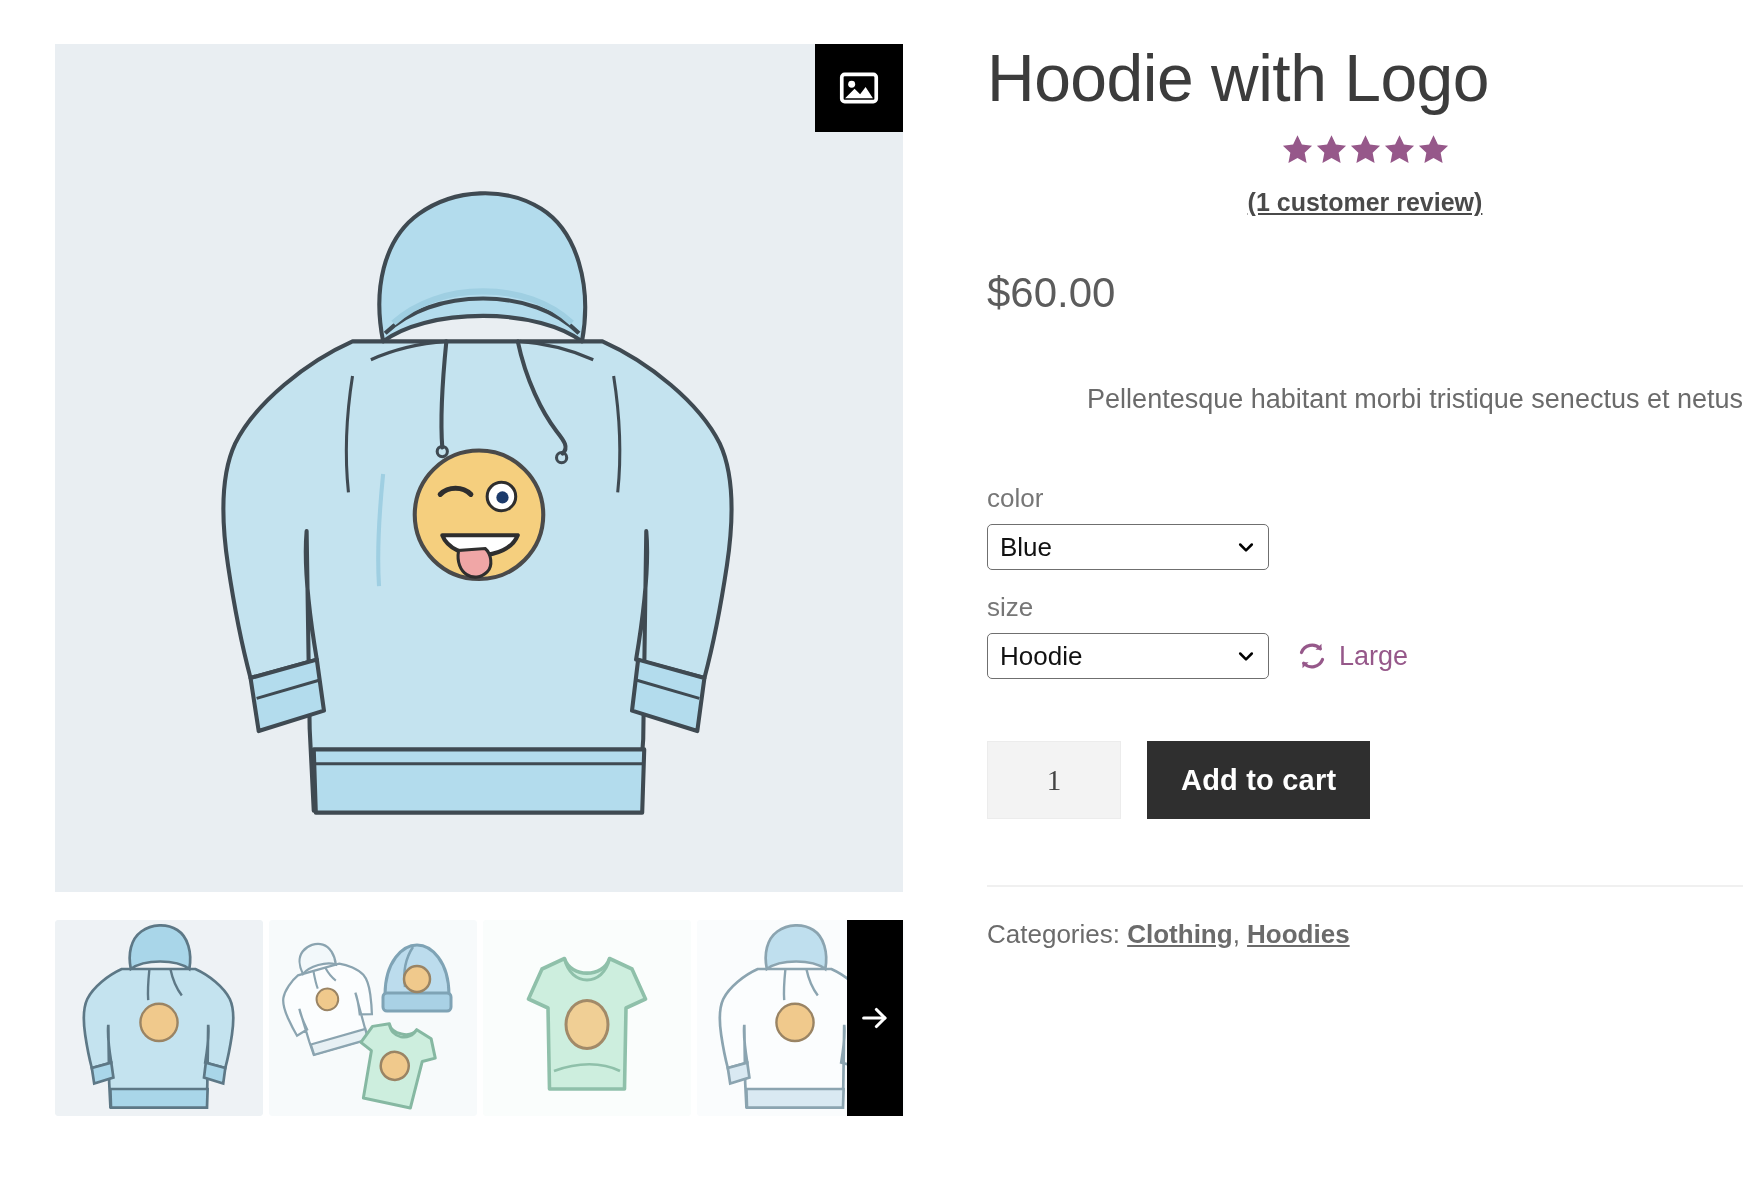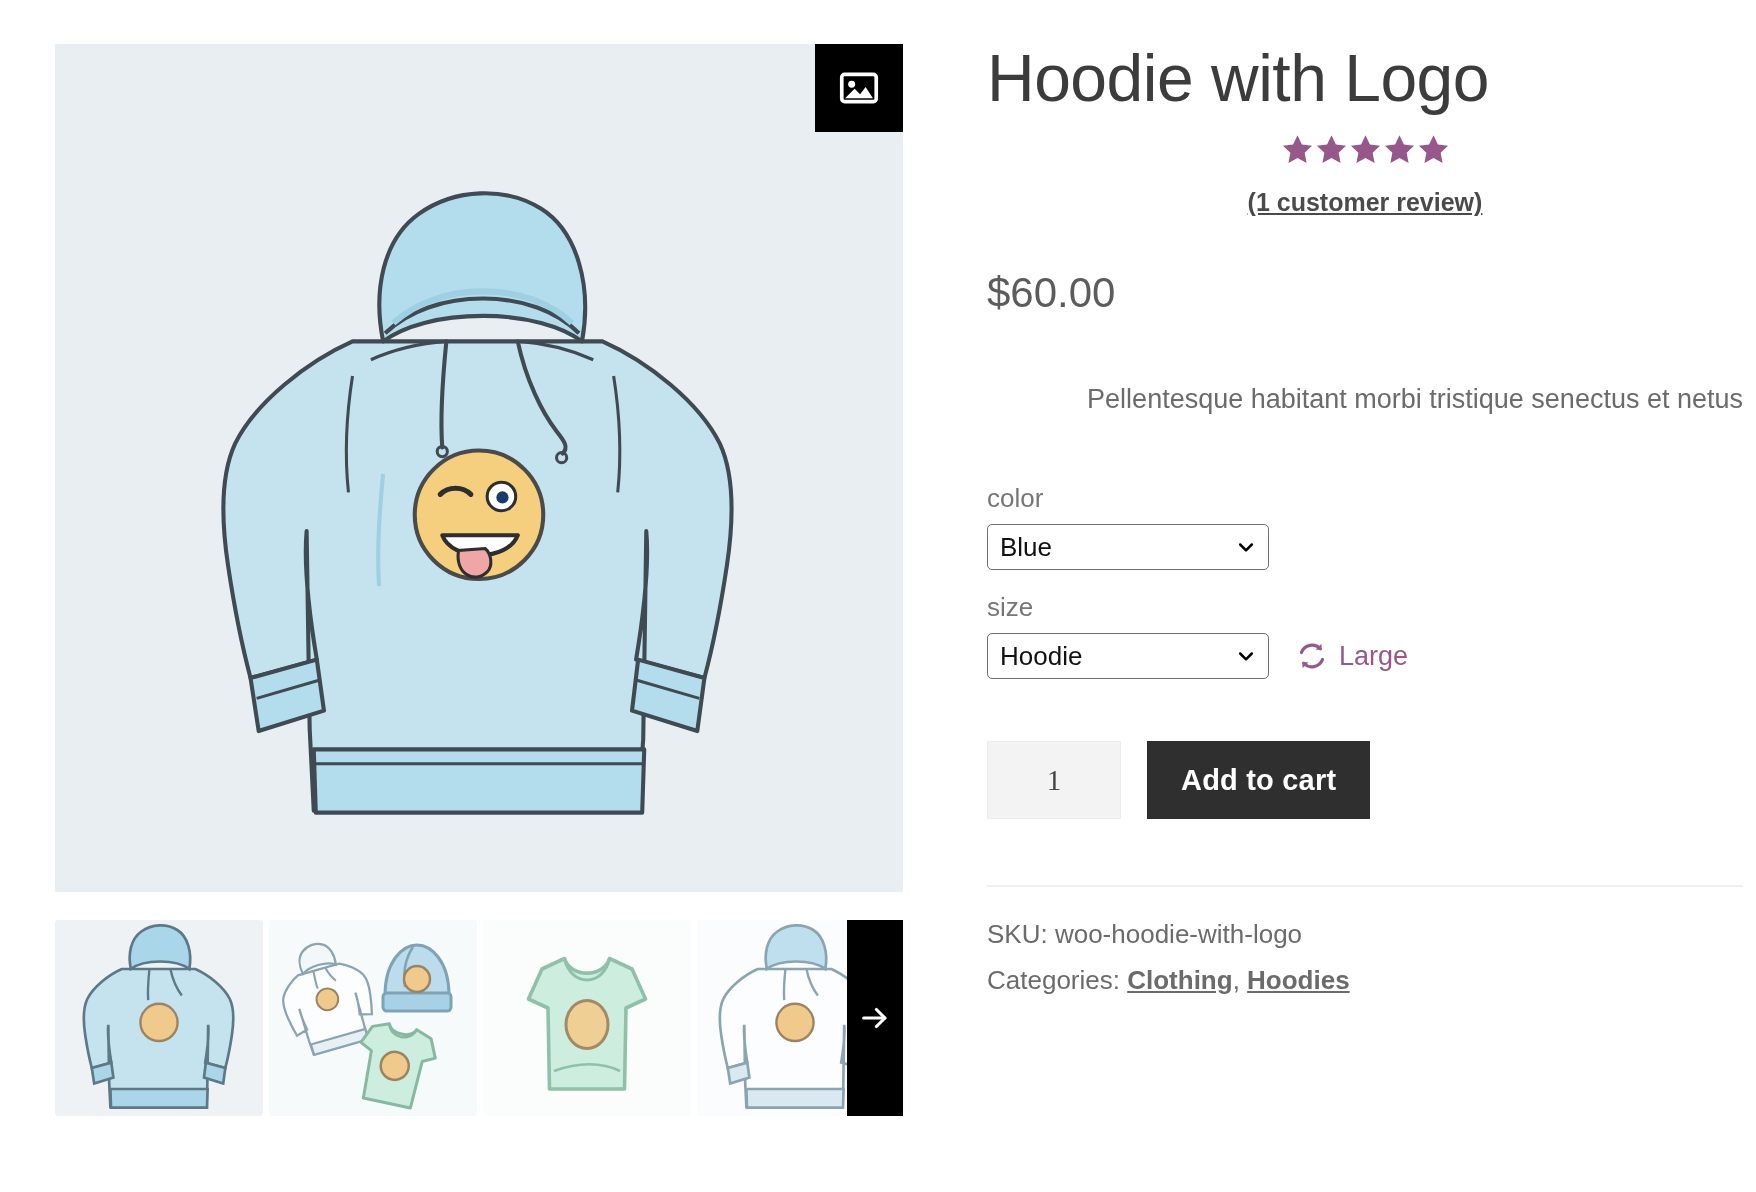--- a/index.html
+++ b/index.html
@@ -452,24 +452,20 @@
     <div class="cart-row">
       <div class="qty-box">
         <input class="qty-input" type="text" value="1" style="">
       </div>
       <button class="add-to-cart">Add to cart</button>
     </div>
 
     <div class="divider"></div>
 
     <div class="meta">
-      <div class="sku-line">
-        <span>SKU:</span>
-        <span>woo-hoodie-with-logo</span>
-      </div>
       <div class="cat-line">
         <span>Categories:</span>
         <a>Clothing</a><span>, </span><a>Hoodies</a>
       </div>
     </div>
 
   </div>
 </div>
 
 </body></html>

